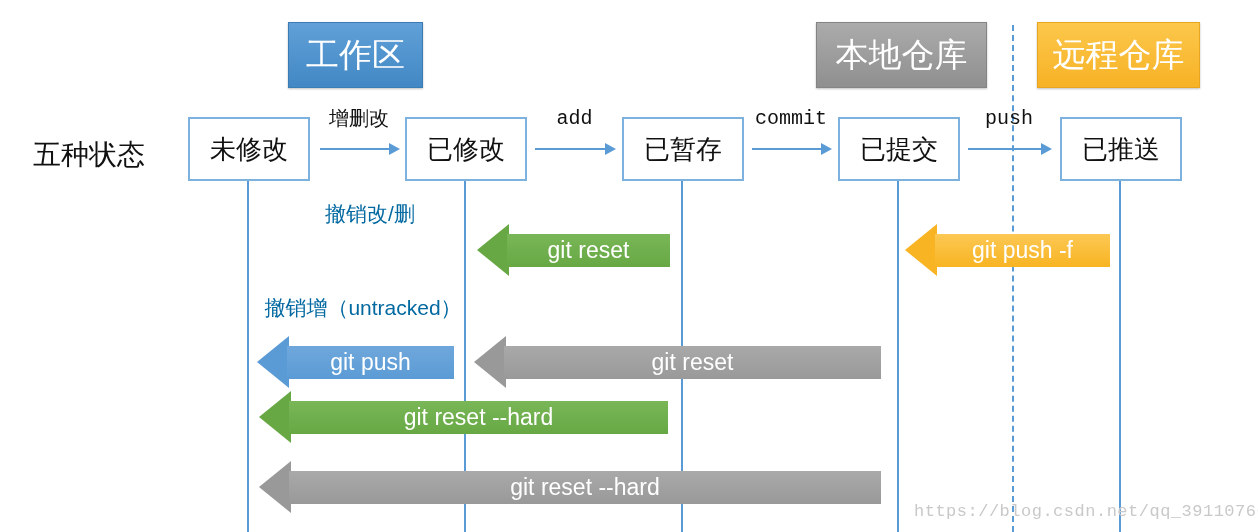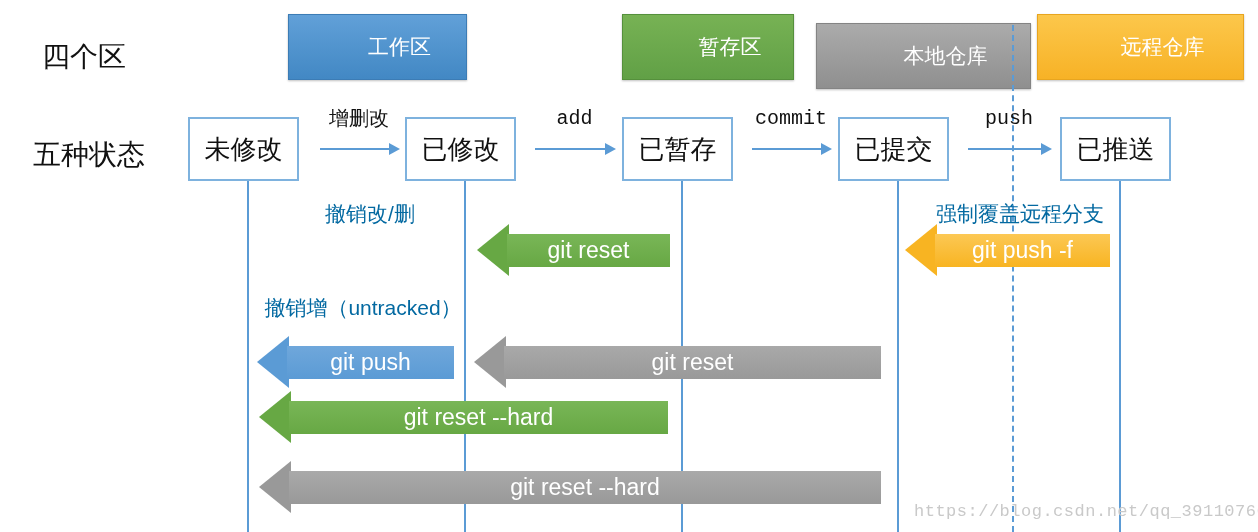--- a/index.html
+++ b/index.html
@@ -6,30 +6,30 @@
   html,body{margin:0;padding:0;background:#ffffff;}
   .canvas{
     position:relative;width:1258px;height:532px;background:#ffffff;overflow:hidden;
     font-family:"Liberation Sans","DejaVu Sans",sans-serif;color:#1a1a1a;
   }
   .abs{position:absolute;}
   
   .row-label{font-size:28px;color:#111;white-space:nowrap;}
   
   .area-box{
-    position:absolute;top:14px;height:64px;display:flex;align-items:center;justify-content:center;
-    color:#fff;font-size:21px;white-space:nowrap;box-shadow:0 1px 2px rgba(0,0,0,.25);padding-left:44px;
+    position:absolute;top:22px;height:64px;display:flex;align-items:center;justify-content:center;
+    color:#fff;font-size:33px;white-space:nowrap;box-shadow:0 1px 2px rgba(0,0,0,.25);
   }
   .area-blue  {background:linear-gradient(180deg,#61a0d8,#4288c4);border:1px solid #3c7cb5;}
   .area-green {background:linear-gradient(180deg,#77b254,#61a046);border:1px solid #55903c;}
-  .area-gray  {background:linear-gradient(180deg,#ababab,#8f8f8f);border:1px solid #848484;margin-top:9px;}
+  .area-gray  {background:linear-gradient(180deg,#ababab,#8f8f8f);border:1px solid #848484;}
   .area-yellow{background:linear-gradient(180deg,#fcc74b,#f7b226);border:1px solid #e8a51f;}
   
   .state-box{
-    position:absolute;top:117px;width:111px;height:64px;background:#fff;
+    position:absolute;top:117px;width:122px;height:64px;background:#fff;
     border:2px solid #7eb2de;display:flex;align-items:center;justify-content:center;
     font-size:26px;color:#111;white-space:nowrap;box-sizing:border-box;
   }
   
   .conn-label{position:absolute;top:106px;height:24px;font-size:20px;color:#111;
     display:flex;align-items:center;justify-content:center;white-space:nowrap;font-family:Liberation Mono, monospace;}
   .conn-arrow{position:absolute;top:148px;height:2px;background:#5b9bd5;}
   .conn-arrow::after{
     content:"";position:absolute;right:-2px;top:-5px;width:0;height:0;
     border-left:11px solid #5b9bd5;border-top:6px solid transparent;border-bottom:6px solid transparent;
@@ -60,25 +60,23 @@
   .watermark{
     position:absolute;left:914px;top:502px;font-family:"Liberation Mono","DejaVu Sans Mono",monospace;
     font-size:17px;color:#c9c9c9;white-space:nowrap;letter-spacing:0.5px;
   }
 </style>
 </head>
 <body>
 
 <div class="canvas">
 
-  <div class="abs row-label" style="left:42px;top:38px;">四个区</div>
   <div class="abs row-label" style="left:33px;top:136px;">五种状态</div>
 
   <div class="area-box area-blue" style="left:288px;width:133px;">工作区</div>
-  <div class="area-box area-green" style="left:622px;width:126px;">暂存区</div>
   <div class="area-box area-gray" style="left:816px;width:169px;">本地仓库</div>
   <div class="area-box area-yellow" style="left:1037px;width:161px;">远程仓库</div>
 
   <div class="dashed-line" style="left:1012px;top:25px;height:507px;"></div>
 
   <div class="state-box" style="left:188px;">未修改</div>
   <div class="state-box" style="left:405px;">已修改</div>
   <div class="state-box" style="left:622px;">已暂存</div>
   <div class="state-box" style="left:838px;">已提交</div>
   <div class="state-box" style="left:1060px;">已推送</div>
@@ -95,21 +93,20 @@
   <div class="conn-label" style="left:968px;width:82px;">push</div>
   <div class="conn-arrow" style="left:968px;width:82px;"></div>
 
   <div class="lifeline" style="left:247px;"></div>
   <div class="lifeline" style="left:464px;"></div>
   <div class="lifeline" style="left:681px;"></div>
   <div class="lifeline" style="left:897px;"></div>
   <div class="lifeline" style="left:1119px;"></div>
 
   <div class="note" style="left:300px;top:202px;width:140px;">撤销改/删</div>
-  <div class="note" style="left:925px;top:202px;width:190px;">强制覆盖远程分支</div>
   <div class="note" style="left:258px;top:296px;width:210px;">撤销增（untracked）</div>
 
   <div class="fat c-green" style="left:477px;top:222px;width:193px;">
     <span class="head"></span>
     <span class="shaft">git reset</span>
   </div>
   <div class="fat c-yellow" style="left:905px;top:222px;width:205px;">
     <span class="head"></span>
     <span class="shaft">git push -f</span>
   </div>

